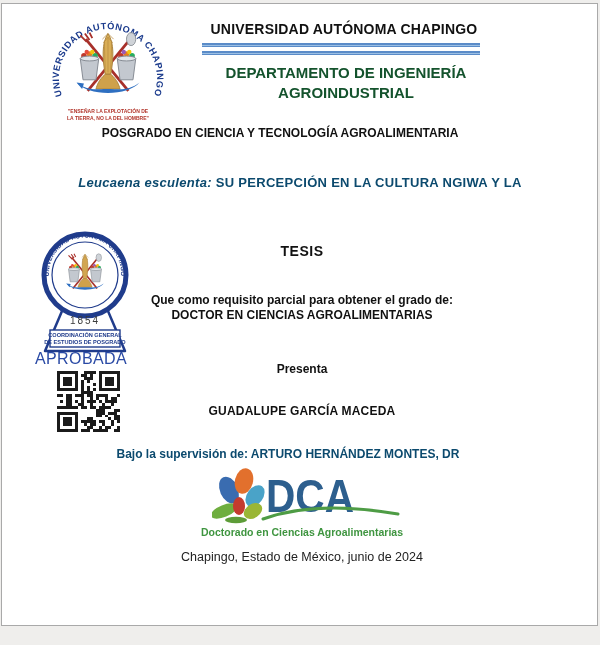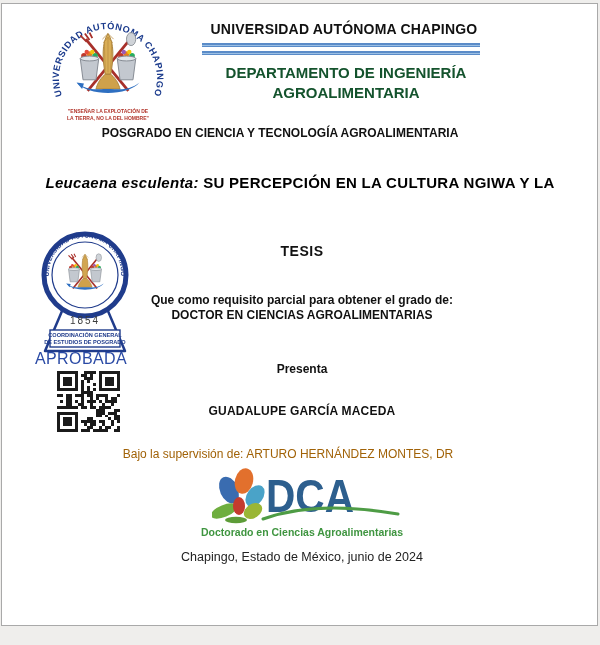--- a/index.html
+++ b/index.html
@@ -6,27 +6,27 @@
   #canvas{position:relative;width:600px;height:645px;background:#efeeec;overflow:hidden;
           font-family:"Liberation Sans", sans-serif;-webkit-font-smoothing:antialiased;}
   .page{position:absolute;left:1px;top:3px;width:595px;height:621px;background:#ffffff;border:1px solid #a9a9a9;}
   .abs{position:absolute;}
   .center{text-align:center;}
   .uni-name{left:198px;top:21px;width:292px;font-size:14px;font-weight:bold;color:#111;letter-spacing:0.2px;}
   .rule{left:202px;width:278px;height:1px;background:#9cc0e4;border-top:2px solid #5b8cc8;border-bottom:1px solid #5b8cc8;}
   .rule1{top:43px;} .rule2{top:51px;}
   .dept{left:205px;top:63px;width:282px;font-size:15px;font-weight:bold;color:#14532d;line-height:20px;}
   .program{left:0;top:126px;width:560px;font-size:12px;font-weight:bold;color:#111;}
-  .title{left:28px;top:172px;width:544px;font-size:15px;font-weight:bold;color:#000000;line-height:22px;letter-spacing:0.3px;}
+  .title{left:28px;top:172px;width:544px;font-size:13px;font-weight:bold;color:#0c4a6e;line-height:22px;letter-spacing:0.3px;}
   .title .species{font-style:italic;}
   .tesis{left:2px;top:243px;width:600px;font-size:14px;font-weight:bold;color:#111;letter-spacing:0.5px;}
   .degree{left:2px;top:293px;width:600px;font-size:12px;font-weight:bold;color:#111;line-height:15px;}
   .presenta{left:2px;top:362px;width:600px;font-size:12px;font-weight:bold;color:#111;}
   .author{left:2px;top:404px;width:600px;font-size:12px;font-weight:bold;color:#111;letter-spacing:0.2px;}
-  .supervision{left:0;top:447px;width:576px;font-size:12px;font-weight:normal;color:#a16207;}
+  .supervision{left:0;top:447px;width:576px;font-size:12px;font-weight:bold;color:#0c4a6e;}
   .aprobada{left:27px;top:350px;width:108px;font-size:16px;font-weight:normal;color:#2a4aa5;letter-spacing:0.4px;}
   .dca-program{left:2px;top:526px;width:600px;font-size:10.5px;font-weight:bold;color:#3f9540;}
   .place-date{left:2px;top:550px;width:600px;font-size:12.5px;color:#222;}
   svg text{font-family:"Liberation Sans", sans-serif;}
   #qr-svg rect{fill:#1b1b1b;}
 </style>
 </head>
 <body>
 
 <div id="canvas">
@@ -71,21 +71,21 @@
     <use href="#emblem-core" x="22" y="22" width="74" height="68"></use>
     <text x="59" y="104" font-size="5" font-weight="bold" fill="#b2352b" text-anchor="middle">"ENSEÑAR LA EXPLOTACIÓN DE</text>
     <text x="59" y="111" font-size="5" font-weight="bold" fill="#b2352b" text-anchor="middle">LA TIERRA, NO LA DEL HOMBRE"</text>
   </svg>
 
   <div class="abs center uni-name">UNIVERSIDAD AUTÓNOMA CHAPINGO</div>
   <div class="abs rule rule1"></div>
   <div class="abs rule rule2"></div>
   <div class="abs center dept">
     <div>DEPARTAMENTO DE INGENIERÍA</div>
-    <div>AGROALIMENTARIA</div>
+    <div>AGROINDUSTRIAL</div>
   </div>
   <div class="abs center program">POSGRADO EN CIENCIA Y TECNOLOGÍA AGROALIMENTARIA</div>
 
   <div class="abs center title">
     <div><span class="species">Leucaena esculenta:</span><span> SU PERCEPCIÓN EN LA CULTURA NGIWA Y LA</span></div>
   </div>
 
   <div class="abs center tesis">TESIS</div>
 
   <svg class="abs" style="left:37px;top:231px" width="96" height="124" viewBox="0 0 96 124">

